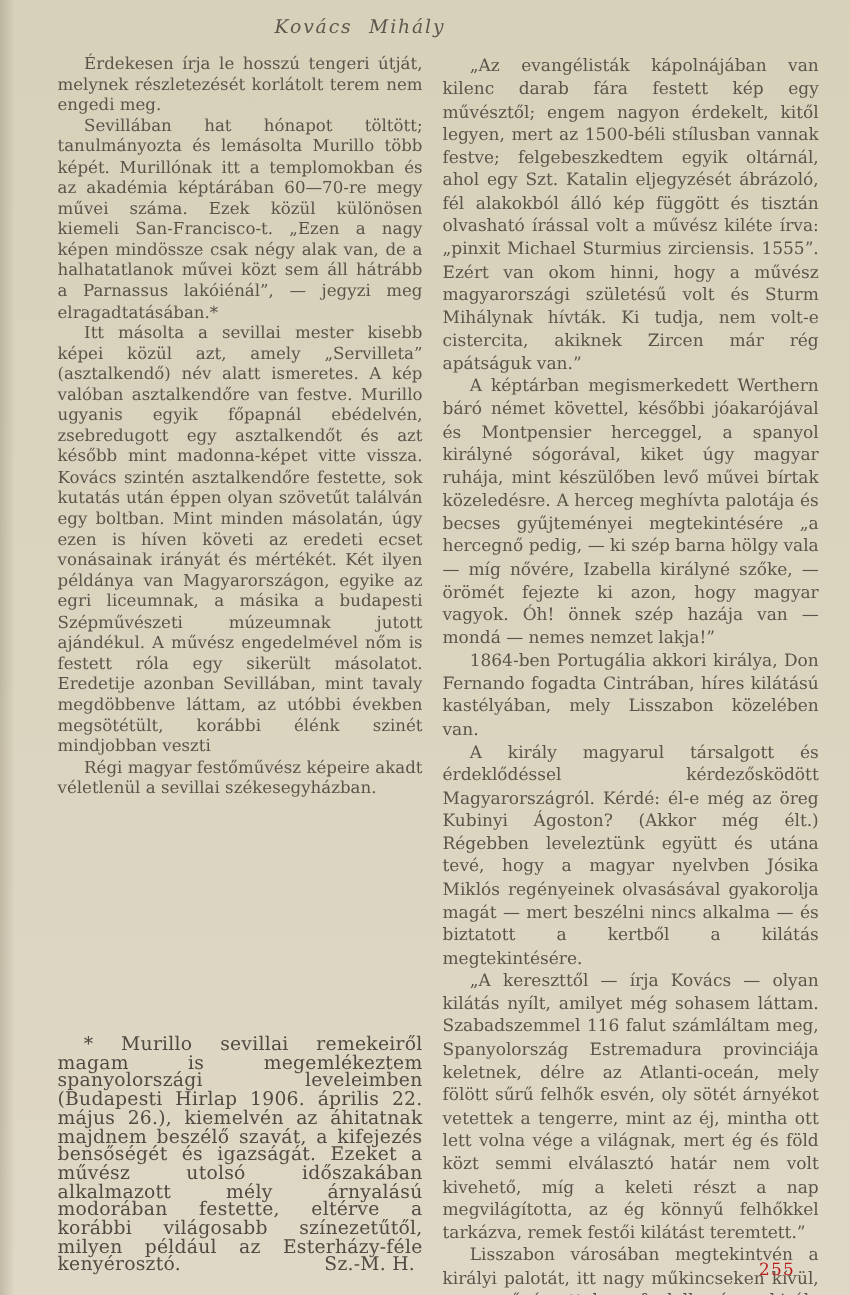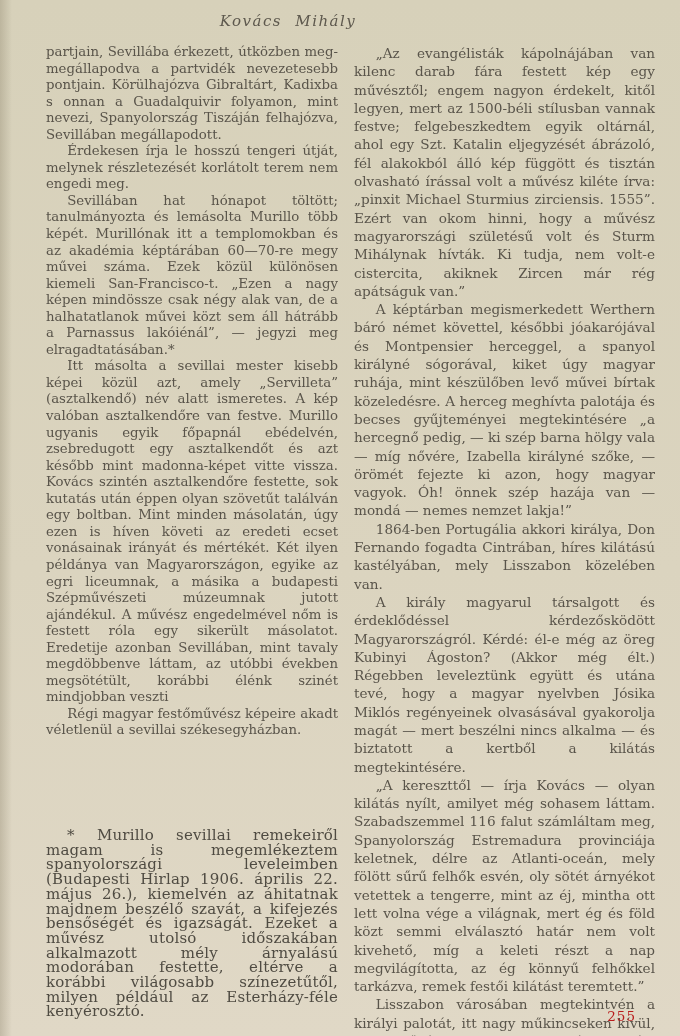--- a/index.html
+++ b/index.html
@@ -37,28 +37,28 @@
   }
 </style>
 </head>
 <body>
 
 <div class="gutter-shadow"></div>
 
 <div class="running-head">Kovács Mihály</div>
 
 <div class="col col-left">
-  <p class="no-indent">partjain, Sevillába érkezett, útközben meg-megállapodva a partvidék nevezetesebb pontjain. Körülhajózva Gibraltárt, Kadixba s onnan a Guadalquivir folyamon, mint nevezi, Spanyolország Tiszáján felhajózva, Sevillában megállapodott.</p>
   <p>Érdekesen írja le hosszú tengeri útját, melynek részletezését korlátolt terem nem engedi meg.</p>
   <p>Sevillában hat hónapot töltött; tanulmányozta és lemásolta Murillo több képét. Murillónak itt a templomokban és az akadémia képtárában 60—70-re megy művei száma. Ezek közül különösen kiemeli San-Francisco-t. „Ezen a nagy képen mindössze csak négy alak van, de a halhatatlanok művei közt sem áll hátrább a Parnassus lakóiénál”, — jegyzi meg elragadtatásában.*</p>
   <p>Itt másolta a sevillai mester kisebb képei közül azt, amely „Servilleta” (asztalkendő) név alatt ismeretes. A kép valóban asztalkendőre van festve. Murillo ugyanis egyik főpapnál ebédelvén, zsebredugott egy asztalkendőt és azt később mint madonna-képet vitte vissza. Kovács szintén asztalkendőre festette, sok kutatás után éppen olyan szövetűt találván egy boltban. Mint minden másolatán, úgy ezen is híven követi az eredeti ecset vonásainak irányát és mértékét. Két ilyen példánya van Magyarországon, egyike az egri liceumnak, a másika a budapesti Szépművészeti múzeumnak jutott ajándékul. A művész engedelmével nőm is festett róla egy sikerült másolatot. Eredetije azonban Sevillában, mint tavaly megdöbbenve láttam, az utóbbi években megsötétült, korábbi élénk szinét mindjobban veszti</p>
   <p>Régi magyar festőművész képeire akadt véletlenül a sevillai székesegyházban.</p>
 
   <div class="footnote">
     <p class="fn-body">* Murillo sevillai remekeiről magam is megemlékeztem spanyolországi leveleimben (Budapesti Hirlap 1906. április 22. május 26.), kiemelvén az áhitatnak majdnem beszélő szavát, a kifejezés bensőségét és igazságát. Ezeket a művész utolsó időszakában alkalmazott mély árnyalású modorában festette, eltérve a korábbi világosabb színezetűtől, milyen például az Esterházy-féle kenyérosztó.</p>
+    <div class="fn-sign">Sz.-M. H.</div>
   </div>
 </div>
 
 <div class="col col-right">
   <p>„Az evangélisták kápolnájában van kilenc darab fára festett kép egy művésztől; engem nagyon érdekelt, kitől legyen, mert az 1500-béli stílusban vannak festve; felgebeszkedtem egyik oltárnál, ahol egy Szt. Katalin eljegyzését ábrázoló, fél alakokból álló kép függött és tisztán olvasható írással volt a művész kiléte írva: „pinxit Michael Sturmius zirciensis. 1555”. Ezért van okom hinni, hogy a művész magyarországi születésű volt és Sturm Mihálynak hívták. Ki tudja, nem volt-e cistercita, akiknek Zircen már rég apátságuk van.”</p>
   <p>A képtárban megismerkedett Werthern báró német követtel, későbbi jóakarójával és Montpensier herceggel, a spanyol királyné sógorával, kiket úgy magyar ruhája, mint készülőben levő művei bírtak közeledésre. A herceg meghívta palotája és becses gyűjteményei megtekintésére „a hercegnő pedig, — ki szép barna hölgy vala — míg nővére, Izabella királyné szőke, — örömét fejezte ki azon, hogy magyar vagyok. Óh! önnek szép hazája van — mondá — nemes nemzet lakja!”</p>
   <p>1864-ben Portugália akkori királya, Don Fernando fogadta Cintrában, híres kilátású kastélyában, mely Lisszabon közelében van.</p>
   <p>A király magyarul társalgott és érdeklődéssel kérdezősködött Magyarországról. Kérdé: él-e még az öreg Kubinyi Ágoston? (Akkor még élt.) Régebben leveleztünk együtt és utána tevé, hogy a magyar nyelvben Jósika Miklós regényeinek olvasásával gyakorolja magát — mert beszélni nincs alkalma — és biztatott a kertből a kilátás megtekintésére.</p>
   <p>„A kereszttől — írja Kovács — olyan kilátás nyílt, amilyet még sohasem láttam. Szabadszemmel 116 falut számláltam meg, Spanyolország Estremadura provinciája keletnek, délre az Atlanti-oceán, mely fölött sűrű felhők esvén, oly sötét árnyékot vetettek a tengerre, mint az éj, mintha ott lett volna vége a világnak, mert ég és föld közt semmi elválasztó határ nem volt kivehető, míg a keleti részt a nap megvilágította, az ég könnyű felhőkkel tarkázva, remek festői kilátást teremtett.”</p>
   <p>Lisszabon városában megtekintvén a királyi palotát, itt nagy műkincseken kívül, a művészettel foglalkozó király vízfestményei és egy domborművezett kis ezüst macska tettek tanu-</p>

